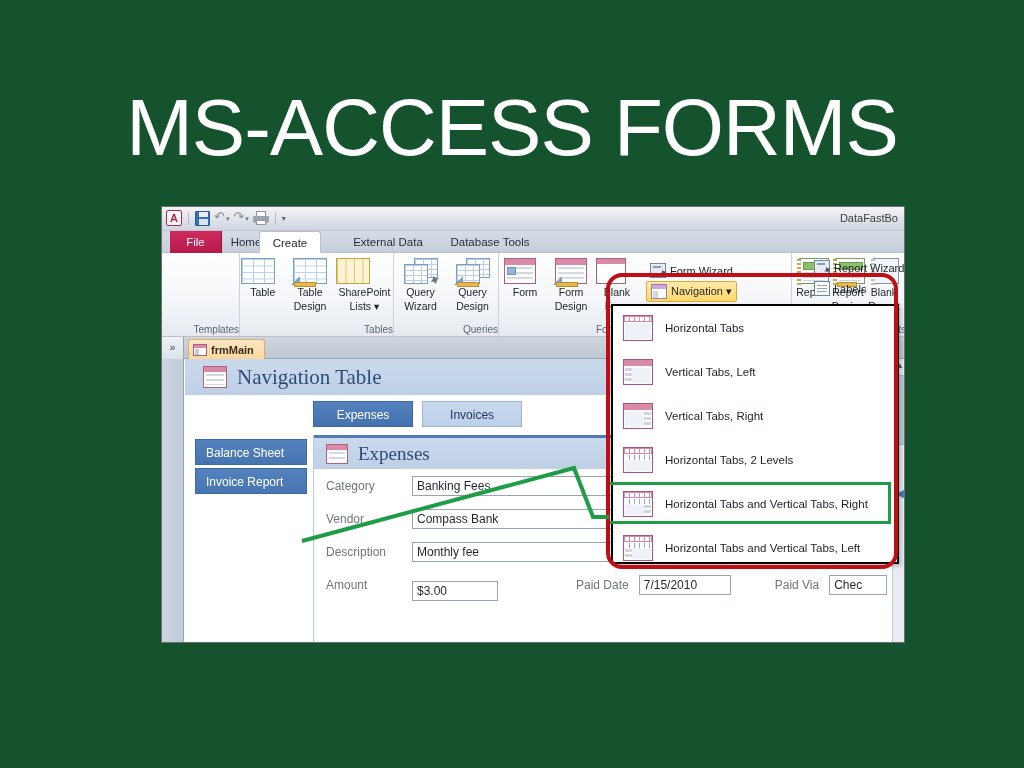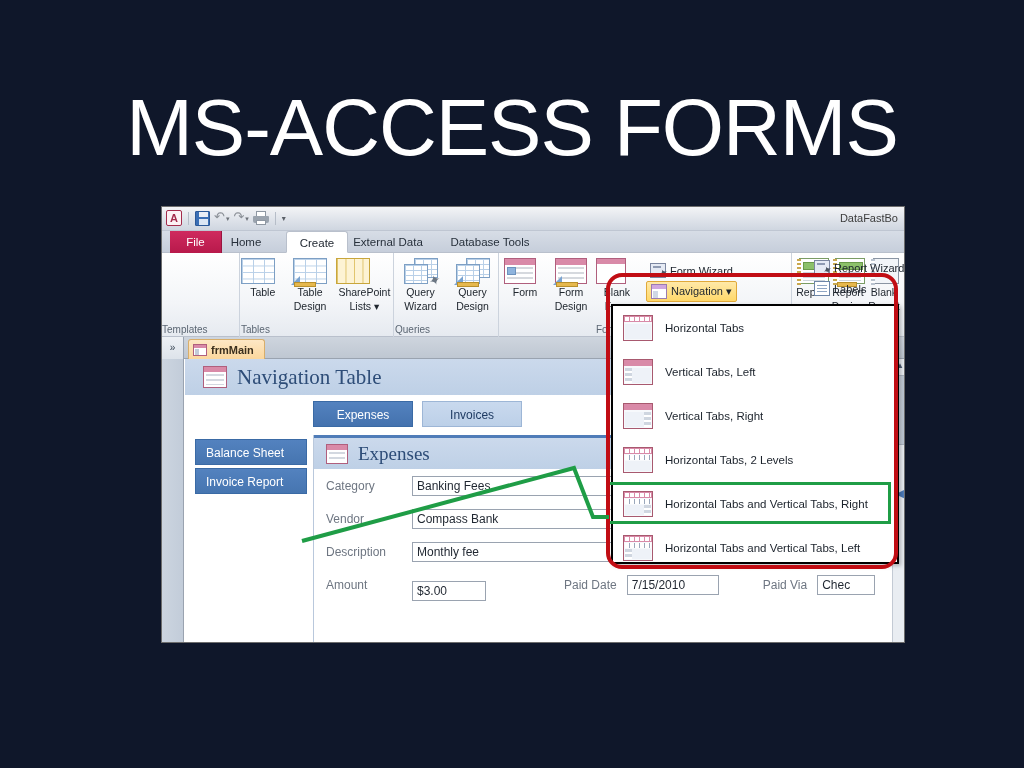--- a/index.html
+++ b/index.html
@@ -6,21 +6,21 @@
   html, body {
     margin: 0; padding: 0;
     width: 1024px; height: 768px;
     overflow: hidden;
     background: #800404;
     font-family: "Liberation Sans", sans-serif;
   }
   #slide {
     position: relative;
     width: 1024px; height: 768px;
-    background: #0f172a;
+    background: #14532d;
   }
   
   #slide-title {
     position: absolute;
     left: 0; top: 80px;
     width: 1024px;
     text-align: center;
     color: #ffffff;
     font-size: 80px;
     line-height: 96px;
@@ -93,21 +93,21 @@
   }
   
   .ribbon {
     position: absolute; left: 0; top: 46px; width: 744px; height: 84px;
     background: linear-gradient(to bottom,#ffffff 0%,#f3f5f8 60%,#e6eaf0 100%);
     border-bottom: 1px solid #b9c0cc;
   }
   .grp { position: absolute; top: 0; height: 84px; border-right: 1px solid #ccd3dd; }
   .grp-label {
     position: absolute; bottom: 2px; left: 0; width: 100%;
-    text-align: left; font-size: 10px; color: #5b6673;
+    text-align: right; font-size: 10px; color: #5b6673;
   }
   .grp-items { position: absolute; top: 3px; left: 0; width: 100%; display: flex; justify-content: center; gap: 2px; }
   .bigbtn {
     width: 58px; text-align: center; font-size: 10.5px; color: #20272f; line-height: 12px;
     padding-top: 2px; cursor: default;
   }
   .bigbtn .lbl { display: block; margin-top: 2px; }
   .ico-box { margin: 0 auto; position: relative; }
   
   .ic-table {
@@ -262,21 +262,21 @@
     background: repeating-linear-gradient(to bottom,#d3d8e0 0 2px,#fff 2px 5px);}
   .sfh-title { font-family: "Liberation Serif", serif; font-size: 19px; color: #2e4d78; }
   .field-row { display: flex; align-items: center; height: 33px; padding-left: 12px; gap: 10px; }
   .fld-label { width: 76px; font-size: 12px; color: #6e7682; white-space: nowrap; }
   .fld-input {
     height: 20px; line-height: 19px; padding: 0 4px;
     border: 1px solid #9aa3b0; background: #fff; font-size: 12px; color: #1f2630;
     white-space: nowrap; overflow: hidden;
   }
   .fld-wide { flex: 1; margin-right: 18px; }
-  .fld-amount { width: 74px; margin-top: 12px; }
+  .fld-amount { width: 86px; margin-top: 12px; }
   .fld-date { width: 92px; }
   .fld-paidvia { width: 58px; }
   .fld-label-inline { font-size: 12px; color: #6e7682; white-space: nowrap; }
   .vscroll {
     position: absolute; right: 0; top: 0; width: 14px; height: 285px;
     background: #e9edf2; border-left: 1px solid #c3cad4;
   }
   .vscroll .thumb { position: absolute; left: 1px; top: 1px; width: 12px; height: 70px;
     background: linear-gradient(to right,#d6dde6,#b9c3d0); border: 1px solid #aab3c0; }
   .vscroll .arrow { position: absolute; left: 0; width: 14px; height: 14px;
@@ -346,21 +346,21 @@
         </div>
         <div class="qat-sep"></div>
         <div class="qat-dd">▾</div>
       </div>
       <div class="win-title">DataFastBo</div>
     </div>
 
     <div class="tabbar">
       <div class="tab file" style="left:8px;width:52px">File</div>
       <div class="tab" style="left:56px;width:56px">Home</div>
-      <div class="tab active" style="left:124px;width:62px">Create</div>
+      <div class="tab active" style="left:97px;width:62px">Create</div>
       <div class="tab" style="left:180px;width:92px">External Data</div>
       <div class="tab" style="left:276px;width:104px">Database Tools</div>
     </div>
 
     <div class="ribbon">
 
       <div class="grp" style="left:0;width:78px">
         <div class="grp-label">Templates</div>
       </div>
 

